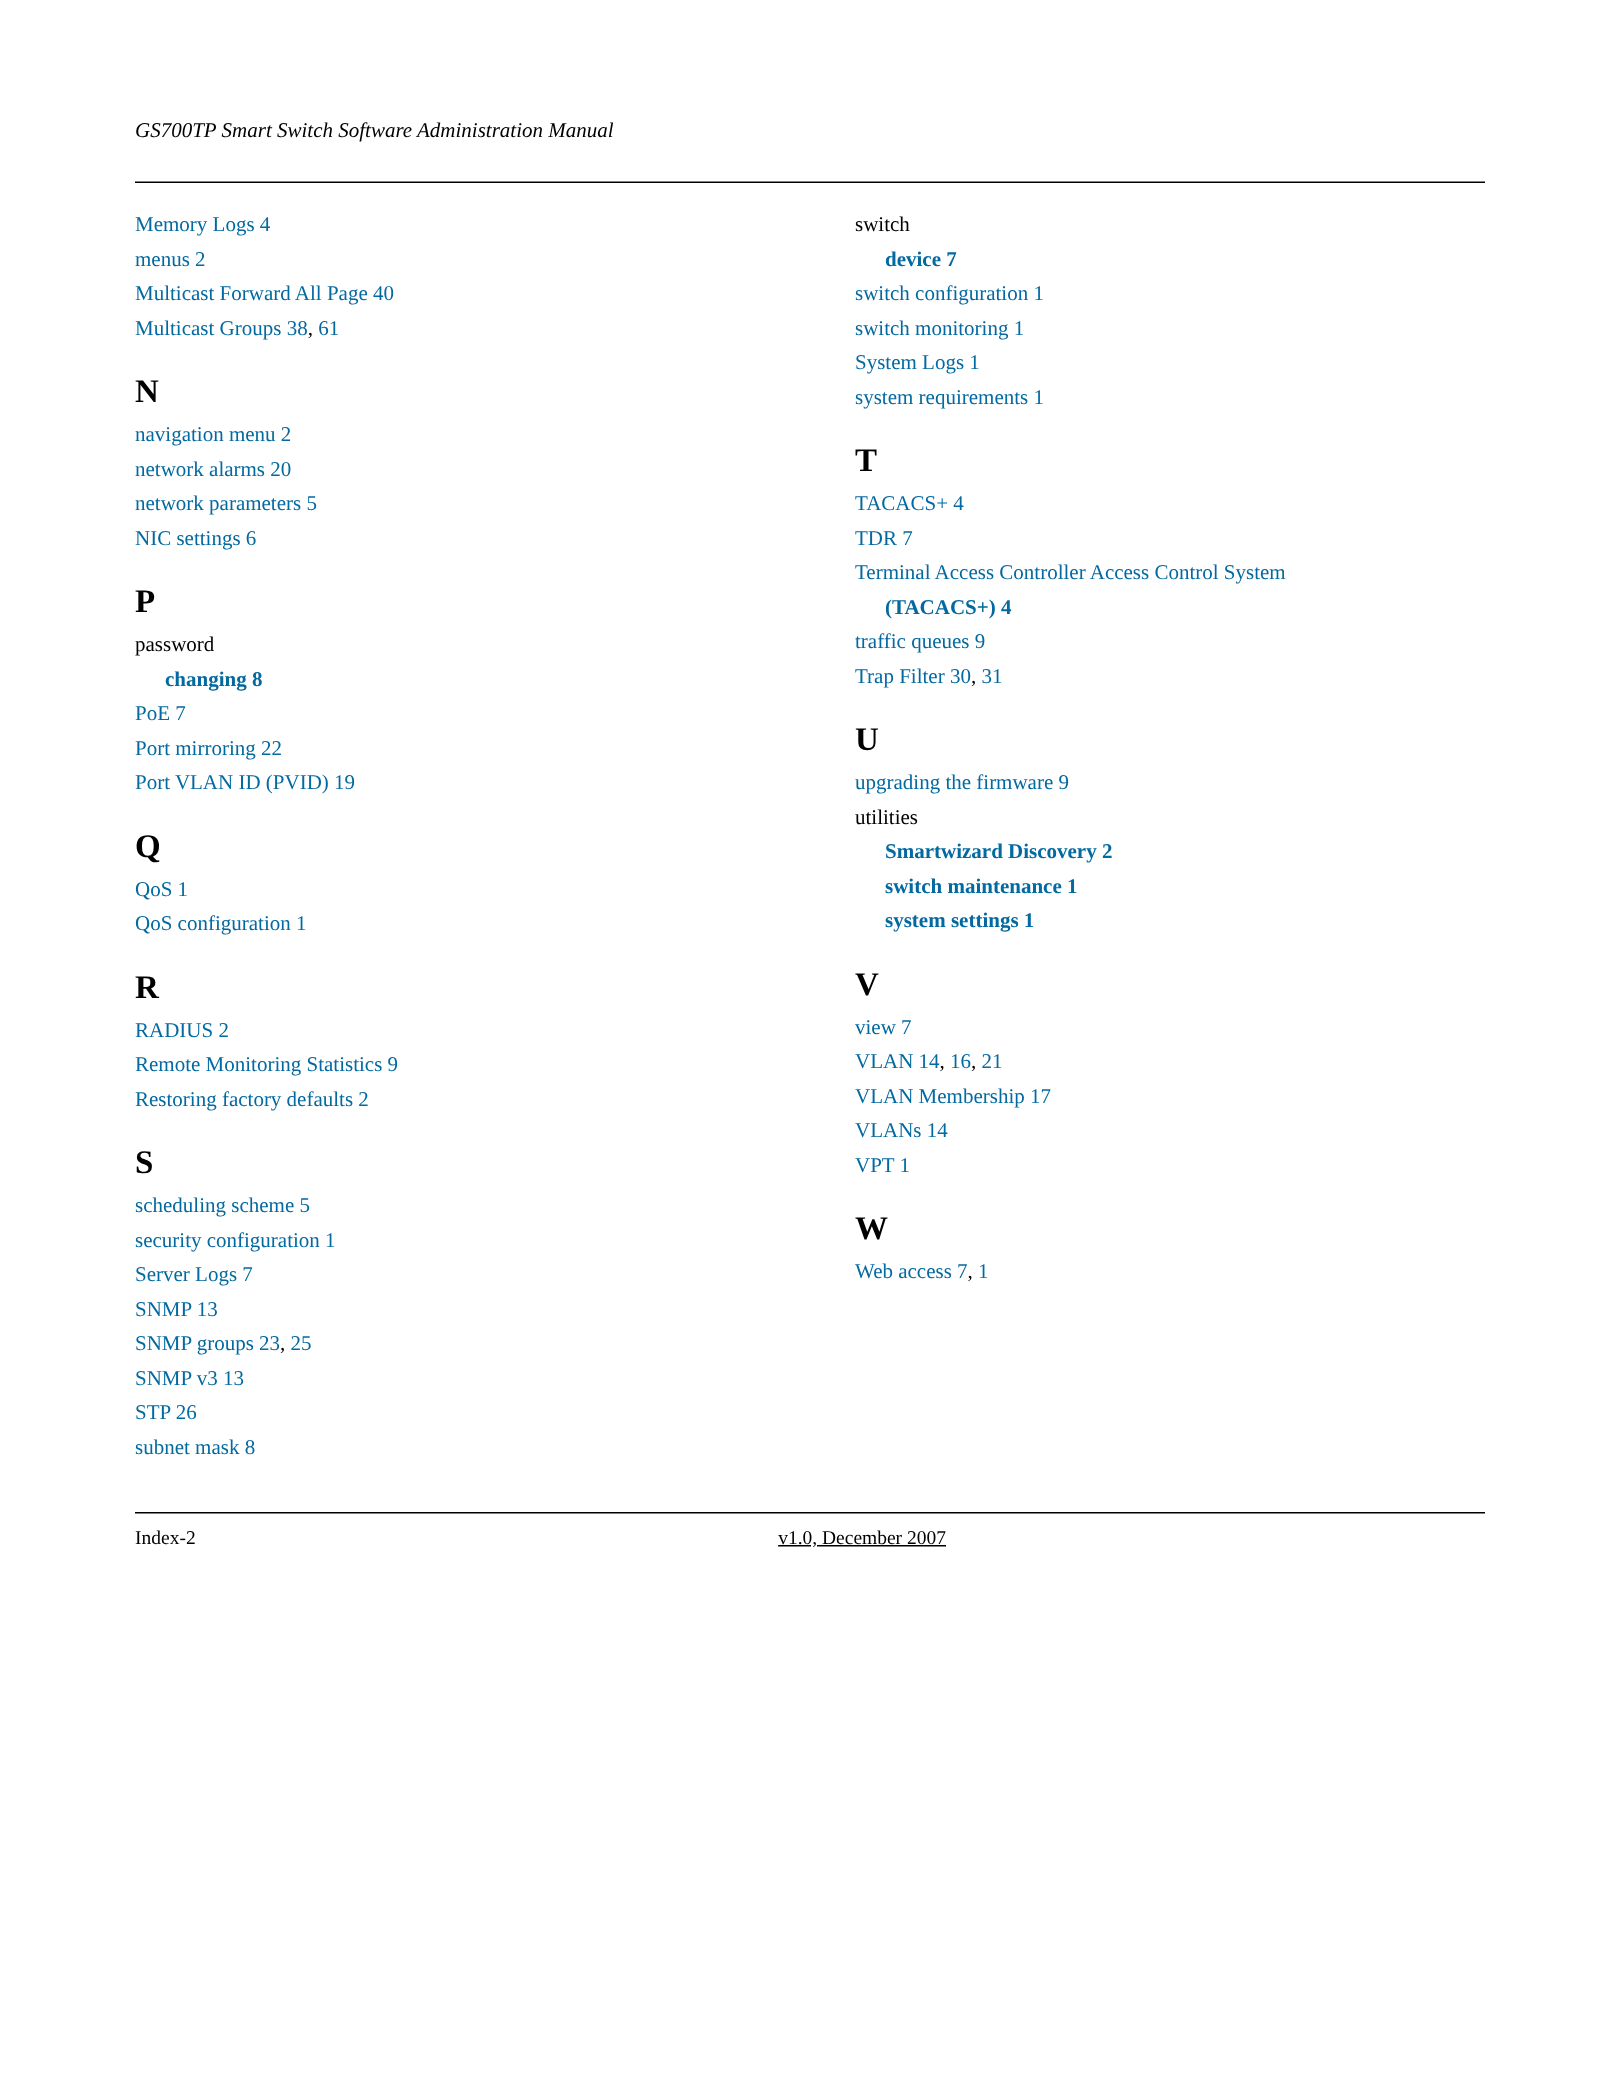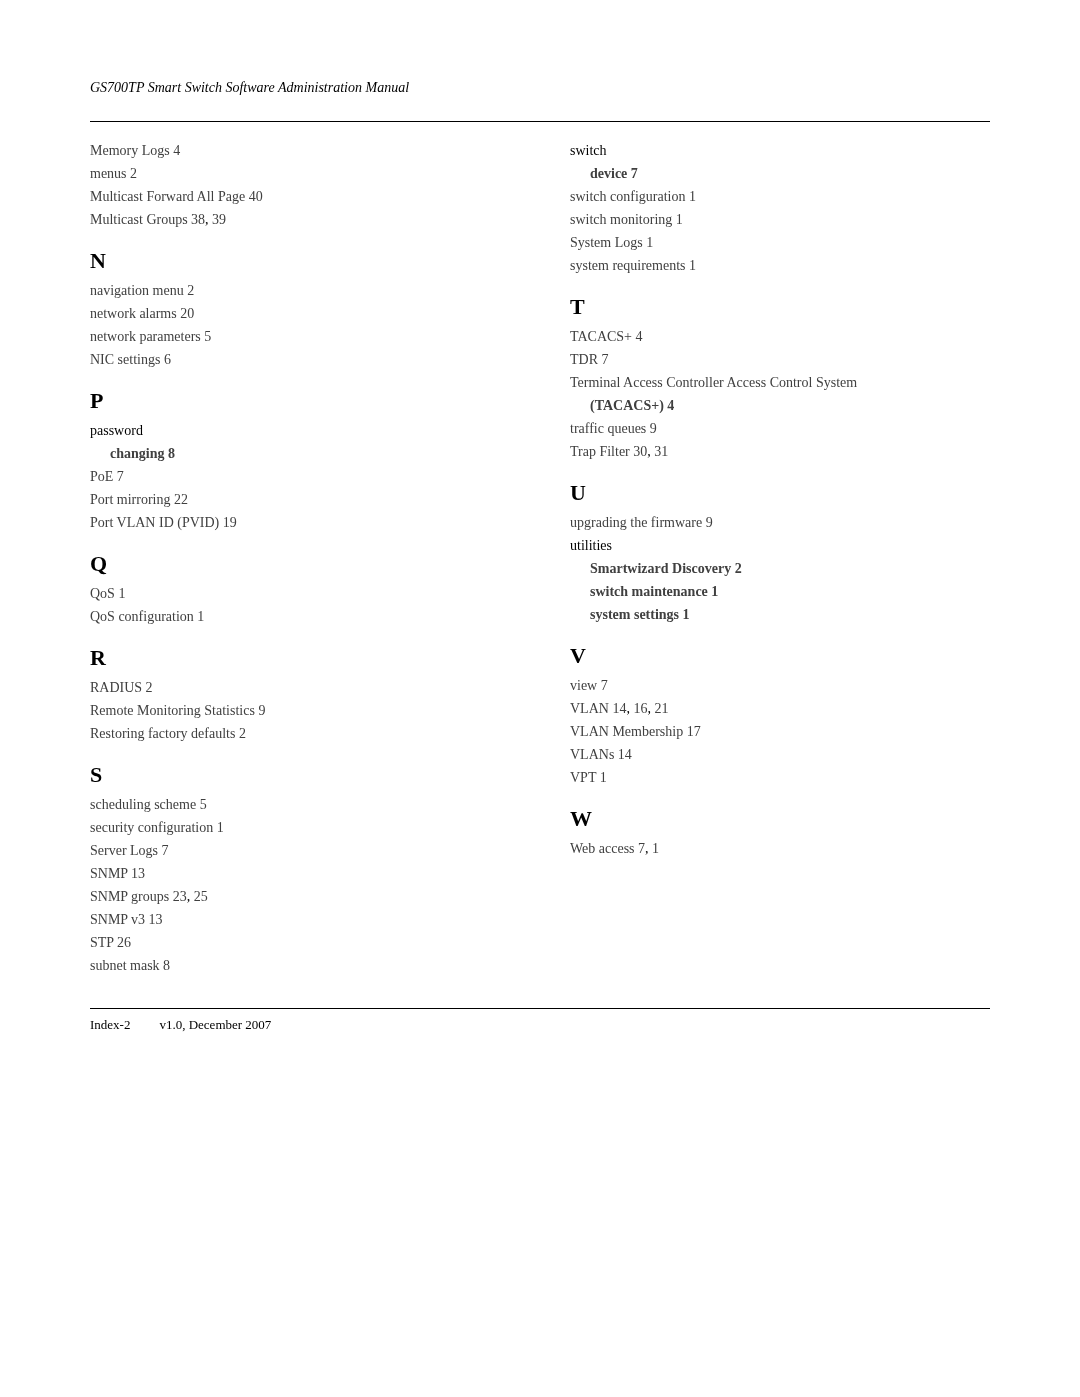--- a/index.html
+++ b/index.html
@@ -31,31 +31,33 @@
       display: flex;
       justify-content: space-between;
       align-items: center;
       gap: 29px;
     }
     .footer-label {
       font-size: 13px;
     }
     .footer-version {
       font-size: 13px;
+      text-align: center;
       flex: 1;
+      text-decoration: underline;
     }
     .content {
       display: flex;
       gap: 60px;
     }
     .col {
       flex: 1;
     }
     a, .link {
-      color: #404040;
+      color: #0369a1;
       text-decoration: none;
     }
     .section-letter {
       font-size: 22px;
       font-weight: bold;
       margin-top: 18px;
       margin-bottom: 6px;
       color: #000;
     }
     .entry {
@@ -83,21 +85,21 @@
         <div class="entry">
           <a class="link">Memory Logs 4</a>
         </div>
         <div class="entry">
           <a class="link">menus 2</a>
         </div>
         <div class="entry">
           <a class="link">Multicast Forward All Page 40</a>
         </div>
         <div class="entry">
-          <a class="link">Multicast Groups 38</a><span>, </span><a class="link">39</a>
+          <a class="link">Multicast Groups 38</a><span>, </span><a class="link">61</a>
         </div>
       </div>
 
       <div class="section-letter">N</div>
       <div>
         <div class="entry">
           <a class="link">navigation menu 2</a>
         </div>
         <div class="entry">
           <a class="link">network alarms 20</a>

